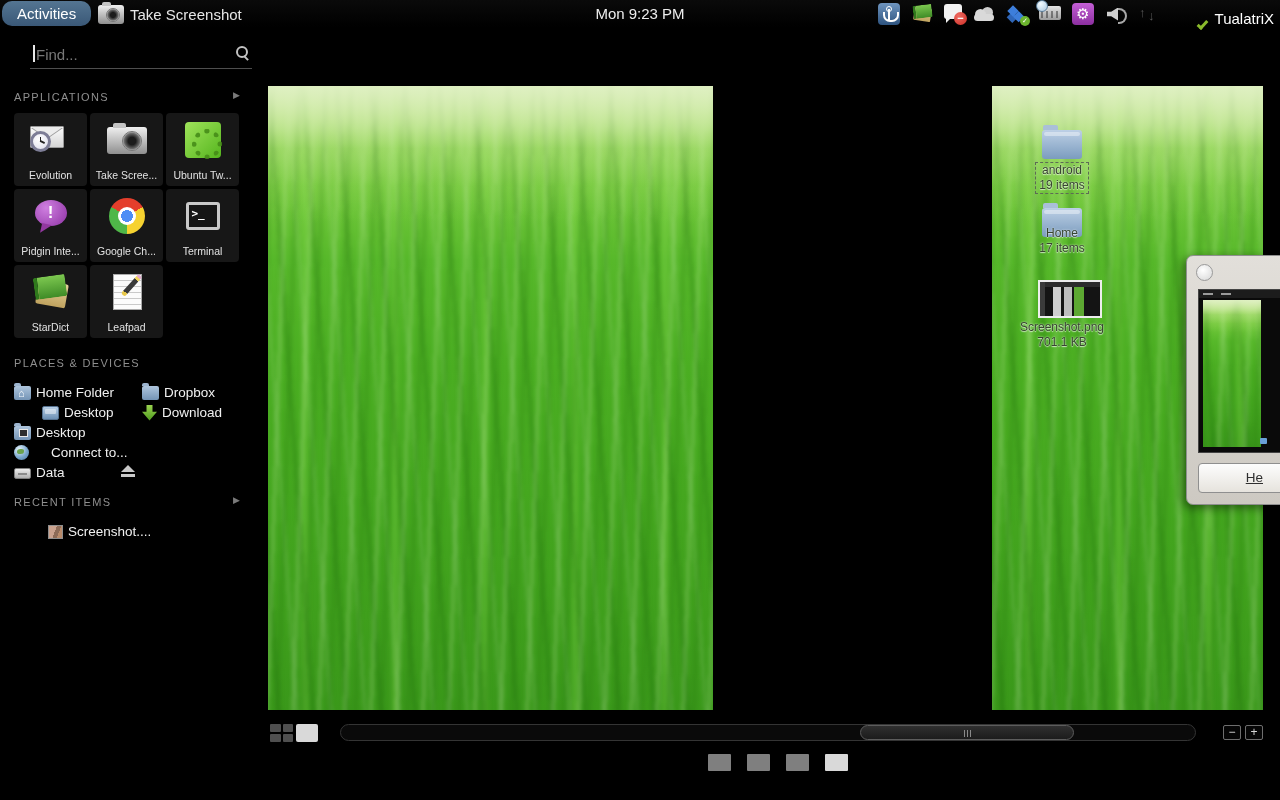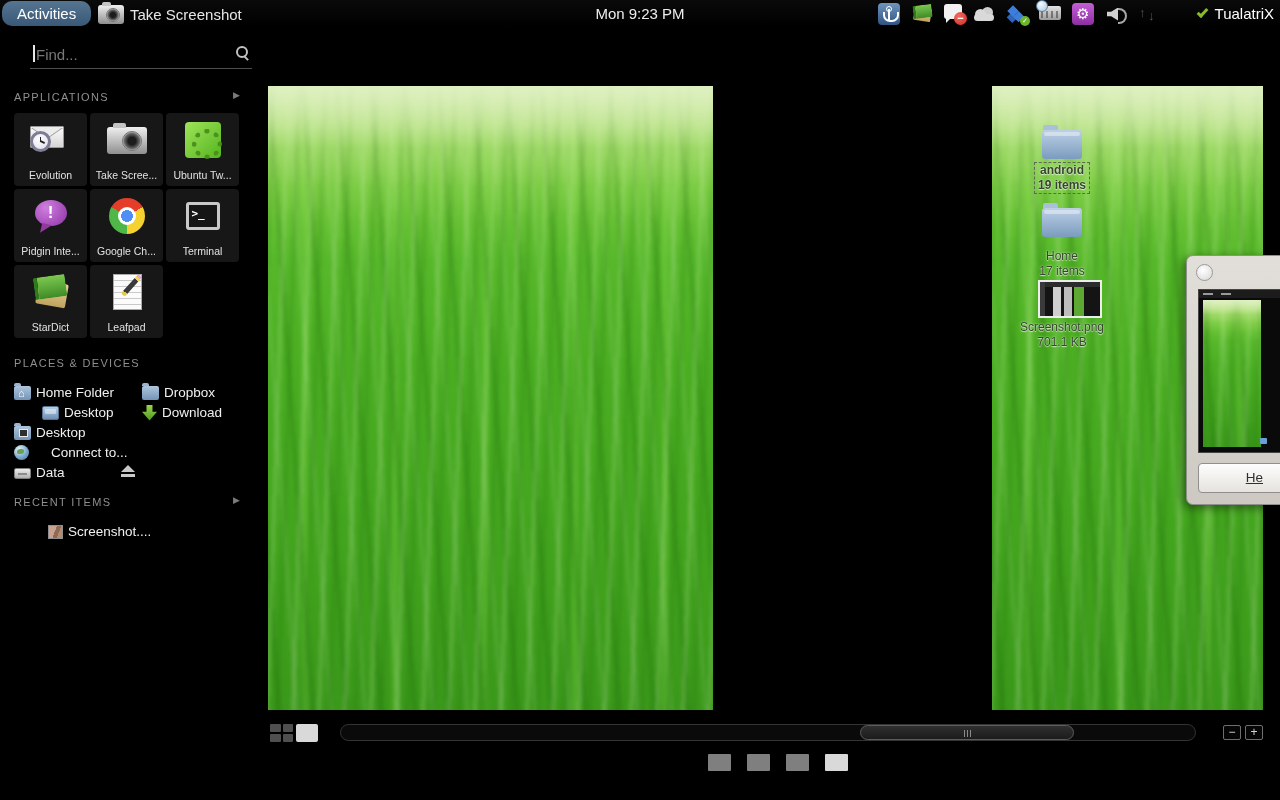--- a/index.html
+++ b/index.html
@@ -7,21 +7,21 @@
   body{font-family:"Liberation Sans","DejaVu Sans",sans-serif;}
   .screen{position:relative;width:1280px;height:800px;background:#000;overflow:hidden;}
 
   
   .topbar{position:absolute;left:0;top:0;width:1280px;height:27px;background:linear-gradient(#0a0a0a,#000);}
   .activities-btn{position:absolute;left:2px;top:1px;height:25px;padding:0 15px;border-radius:10px;
     background:linear-gradient(#547592,#3a5877);color:#fff;font-size:15px;line-height:25px;}
   .appmenu{position:absolute;left:98px;top:2px;height:24px;display:flex;align-items:center;gap:6px;color:#e6e6e6;font-size:15px;}
   .clock{position:absolute;left:0;top:0;width:1280px;height:27px;text-align:center;line-height:27px;color:#ededed;font-size:15px;pointer-events:none;}
   .tray{position:absolute;right:120px;top:0;height:27px;display:flex;align-items:center;gap:11px;}
-  .user-area{position:absolute;right:6px;top:0;height:27px;display:flex;align-items:center;gap:7px;color:#fff;font-size:15px;}
+  .user-area{position:absolute;right:6px;top:0;height:27px;display:flex;align-items:flex-end;gap:7px;color:#fff;font-size:15px;}
   .check-glyph{display:inline-block;width:11px;height:6px;border-left:3px solid #8aba2c;border-bottom:3px solid #8aba2c;transform:rotate(-48deg);margin-top:-4px;}
 
   
   .ti{position:relative;width:22px;height:22px;display:inline-block;}
   .ti-anchor{border-radius:4px;background:linear-gradient(#fff,#fff) no-repeat center 6px / 2px 11px,linear-gradient(180deg,#6f95bf,#2e5480);}
   .ti-anchor::before{content:"";position:absolute;left:8px;top:3px;width:4px;height:4px;border:1.5px solid #fff;border-radius:50%;}
   .ti-anchor::after{content:"";position:absolute;left:5px;top:9px;width:12px;height:8px;border:2px solid #fff;border-top:none;border-radius:0 0 7px 7px;}
   .ti-book::before{content:"";position:absolute;left:3px;top:5px;width:17px;height:13px;background:linear-gradient(#e5d198,#bfa25e);transform:rotate(9deg);border-radius:1px;}
   .ti-book::after{content:"";position:absolute;left:2px;top:2px;width:16px;height:13px;background:linear-gradient(#7dc850,#3e8b26);border-left:3px solid #2f7a1c;transform:rotate(-7deg);border-radius:1px;}
   .ti-chat{background:#f1f1f1;border-radius:3px;width:18px;height:15px;margin-top:-4px;}
@@ -122,21 +122,21 @@
     repeating-linear-gradient(90deg,transparent 0 40px,rgba(150,230,90,.25) 40px 46px,transparent 46px 90px);
     filter:blur(2px);}
   .grass::after{content:"";position:absolute;inset:0;background:linear-gradient(180deg,rgba(223,240,194,.95) 0%,rgba(205,234,164,.75) 5%,rgba(165,220,110,.35) 10%,rgba(0,0,0,0) 22%);}
 
   
   .dt-folder{position:absolute;width:40px;height:29px;background:linear-gradient(180deg,#bdd0e6,#7b9cbe);border-radius:3px;}
   .dt-folder::before{content:"";position:absolute;left:1px;top:-5px;width:15px;height:5px;background:#aabfd8;border-radius:2px 2px 0 0;}
   .dt-folder::after{content:"";position:absolute;left:2px;top:2px;right:2px;height:4px;background:rgba(255,255,255,.4);border-radius:2px;}
   .dt-label{position:absolute;left:20px;width:100px;text-align:center;color:#37452f;font-size:12px;line-height:15px;text-shadow:0 0 2px rgba(255,255,255,.85),0 1px 1px rgba(255,255,255,.6);}
   .lbl-box{display:inline-block;padding:0 3px;}
-  .lbl-box.selected{border:1px dashed #5d6b55;font-weight:bold;}
+  .lbl-box.selected{border:1px dashed #5d6b55;}
   .shot-thumb{position:absolute;left:46px;top:194px;width:64px;height:38px;border:2px solid #ededed;background:
     linear-gradient(90deg,#3a3a3a 0 9%,transparent 9%),
     linear-gradient(180deg,#2c2c2c 0 14%,transparent 14%),
     linear-gradient(90deg,transparent 0 56%,#5da832 56% 74%,transparent 74%),
     linear-gradient(90deg,transparent 0 22%,#cfcfcf 22% 35%,transparent 35% 40%,#bdbdbd 40% 54%,transparent 54%),
     #141414;}
 
   
   .dialog{position:absolute;left:1186px;top:255px;width:110px;height:250px;background:linear-gradient(#e2dfda,#cdc9c2);border:1px solid #8f8f8f;border-radius:7px 0 0 7px;box-shadow:-3px 3px 10px rgba(0,0,0,.45);}
   .dialog-circle{position:absolute;left:9px;top:8px;width:17px;height:17px;border-radius:50%;background:radial-gradient(circle at 40% 35%,#ffffff,#d6d6d6);border:1px solid #9a9a9a;}
@@ -305,21 +305,21 @@
 
     <div class="dt-folder" style="left:50px;top:44px;"></div>
     <div class="dt-label" style="top:76px;">
       <span class="lbl-box selected">
         <span>android</span><br>
         <span>19 items</span>
       </span>
     </div>
 
     <div class="dt-folder" style="left:50px;top:122px;"></div>
-    <div class="dt-label" style="top:163px;text-align:center;">
+    <div class="dt-label" style="top:140px;text-align:center;">
       <span class="lbl-box">
         <span>Home</span><br>
         <span>17 items</span>
       </span>
     </div>
 
     <div class="shot-thumb"></div>
     <div class="dt-label" style="left:8px;width:124px;top:234px;">
       <span class="lbl-box">
         <span>Screenshot.png</span><br>

